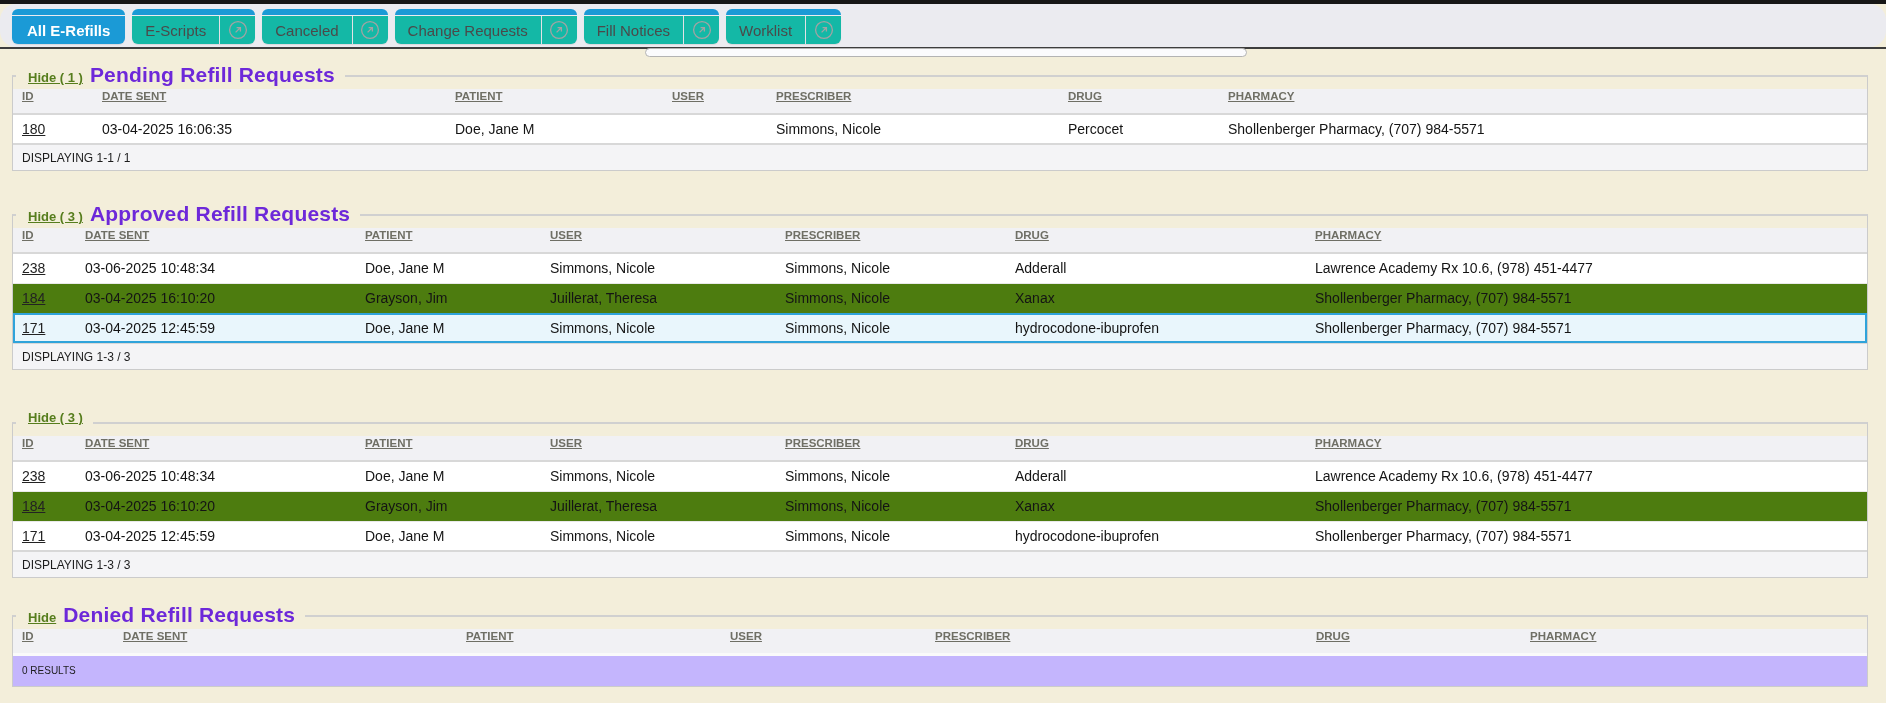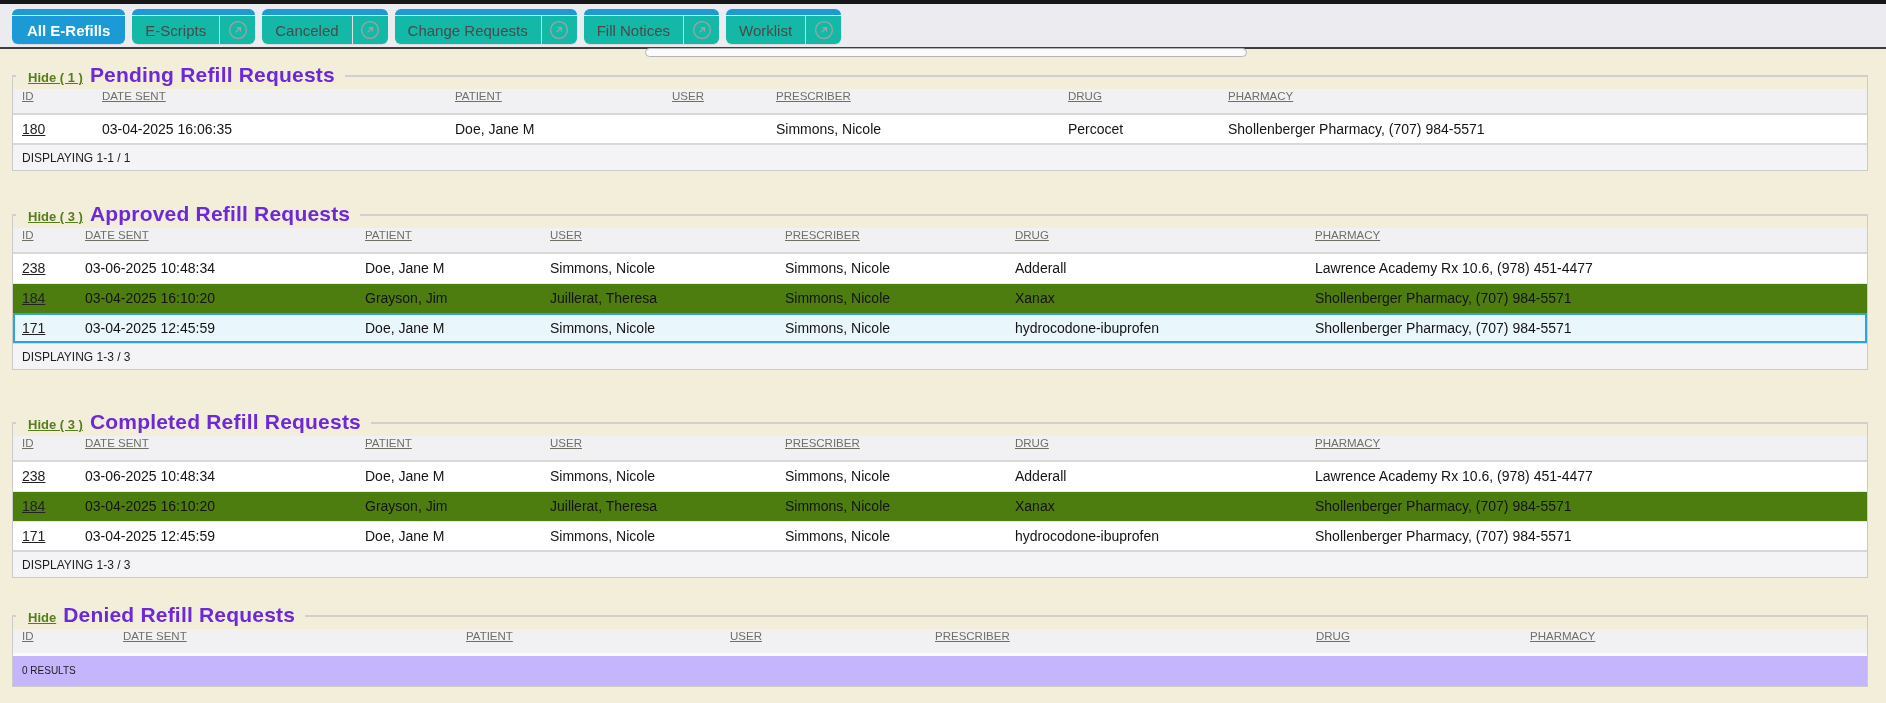--- a/index.html
+++ b/index.html
@@ -9,20 +9,21 @@
     background: #f3eeda;
     position: relative;
   }
 
   
   .top-black-bar { height: 4px; background: #161616; width: 100%; }
   .tab-bar {
     height: 43px; background: #ebebf0;
     display: flex; align-items: flex-start; gap: 7px;
     padding-left: 12px;
+    border-radius: 16px;
   }
   .tab { margin-top: 5px; display: flex; flex-direction: column; cursor: pointer; }
   .tab-top { height: 6px; background: #1b9ad6; border-radius: 7px 7px 0 0; }
   .tab-gap { height: 1px; background: #ebebf0; }
   .tab-body {
     background: #14b8a6; height: 28px;
     display: flex; align-items: center; border-radius: 0 0 6px 6px;
     box-shadow: 0 1px 1px rgba(0,0,0,0.08);
   }
   .tab-label { padding: 0 13px; font-size: 15px; color: #4a4a4a; white-space: nowrap; }
@@ -58,21 +59,21 @@
   }
   .hide-link {
     color: #567d1d; font-weight: bold; font-size: 13px;
     text-decoration: underline; cursor: pointer; padding-left: 8px;
   }
   .section-title { color: #6d28d9; font-weight: bold; font-size: 21px; letter-spacing: 0.2px; }
 
   
   table { width: 100%; border-collapse: collapse; table-layout: fixed; }
   thead tr { height: 25px; background: #f1f1f4; border-bottom: 2px solid #d8d8d8; }
-  th { font-weight: normal; font-size: 11.5px; color: #6f6f65; text-align: left; padding: 0 0 10px 2px; white-space: nowrap; }
+  th { font-weight: bold; font-size: 11.5px; color: #6f6f65; text-align: left; padding: 0 0 10px 2px; white-space: nowrap; }
   th span { text-decoration: underline; cursor: pointer; }
   th:first-child, td:first-child { padding-left: 9px; }
   tbody tr { height: 30px; background: #ffffff; border-bottom: 1px solid #e9e9e9; }
   tbody tr.alt { background: #4d7c0f; }
   tbody tr.selected { background: #e9f6fc; outline: 2px solid #2fa3da; outline-offset: -2px; }
   td { font-size: 14px; color: #141414; padding: 0 0 0 2px; white-space: nowrap; overflow: hidden; }
   td a { color: #222222; text-decoration: underline; cursor: pointer; }
   tfoot td { height: 26px; background: #f4f4f6; border-top: 2px solid #d8d8d8; text-align: left; font-size: 12px; color: #1c1c1c; padding: 0; }
   tfoot.empty td { height: 32px; background: #c4b5fd; border-top: 3px solid #fafafa; font-size: 10px; }
 
@@ -278,21 +279,20 @@
           <tr>
             <td colspan="7">DISPLAYING 1-3 / 3</td>
           </tr>
         </tfoot>
     </table>
   </div>
 
   <div class="section sec-completed">
     <div class="legend">
       <a class="hide-link">Hide ( 3 )</a>
-      <span class="section-title">Completed Refill Requests</span>
     </div>
     <table>
       <colgroup>
           <col>
           <col>
           <col>
           <col>
           <col>
           <col>
           <col>

